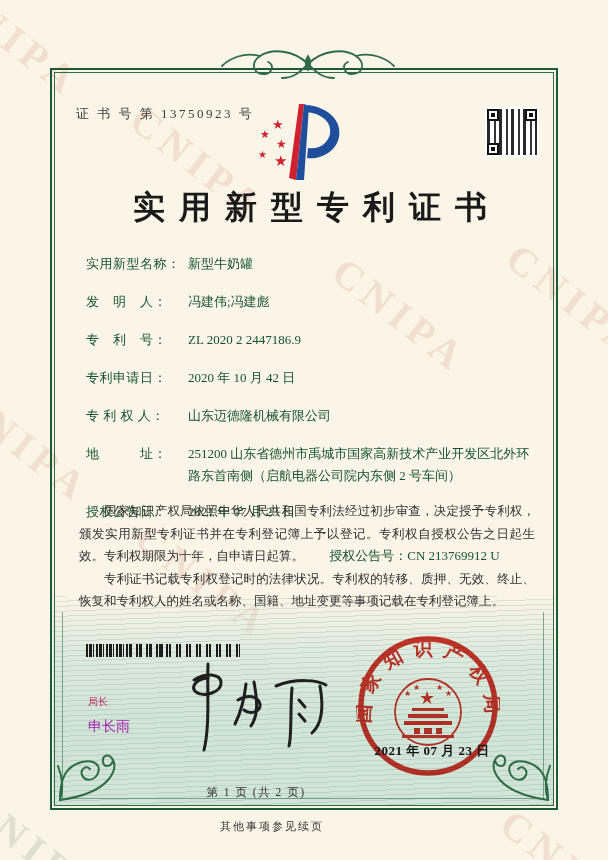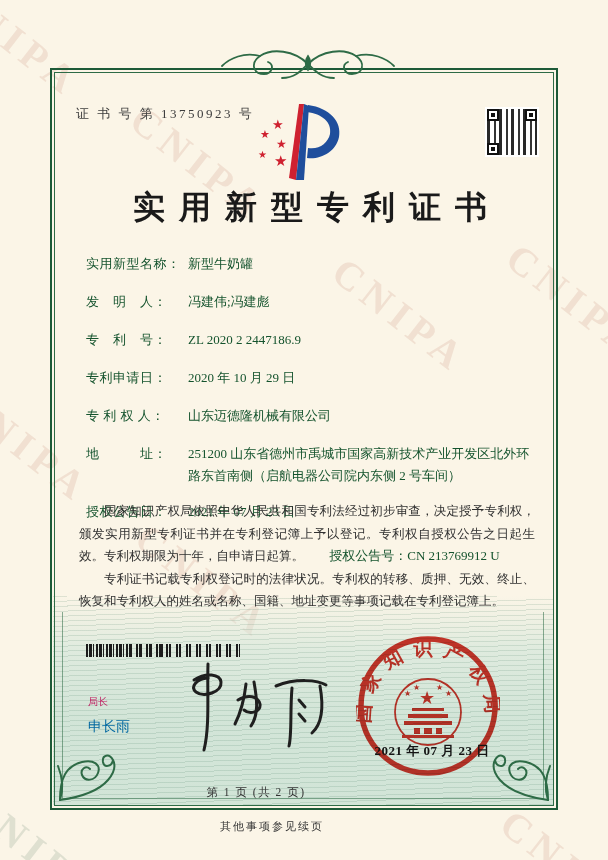--- a/index.html
+++ b/index.html
@@ -33,21 +33,21 @@
   .grant-row{display:flex;line-height:21px;margin-top:-2px;}
   .grant-row .pair2{margin-left:34px;display:flex;margin-top:44px;}
   
   .paras{left:79px;top:500px;width:456px;font-size:12.5px;line-height:22.5px;
          text-align:justify;color:#303030;}
   .paras p{margin:0;text-indent:2em;}
   
   .barcode{left:86px;top:644px;width:154px;height:13px;
      background:repeating-linear-gradient(90deg,#1c1c1c 0 1.5px,transparent 1.5px 3px,#1c1c1c 3px 5.5px,transparent 5.5px 6.5px,#1c1c1c 6.5px 7.5px,transparent 7.5px 10px);}
   .director-title{left:88px;top:695px;font-size:10px;font-family:"Liberation Sans","DejaVu Sans",sans-serif;color:#be185d;}
-  .director-name{left:88px;top:718px;font-size:14px;font-family:"Liberation Sans","DejaVu Sans",sans-serif;color:#0369a1;}
+  .director-name{left:88px;top:718px;font-size:14px;font-family:"Liberation Sans","DejaVu Sans",sans-serif;color:#a21caf;}
   .signature{left:180px;top:658px;}
   .seal{left:356px;top:634px;mix-blend-mode:multiply;}
   .seal-date{left:362px;top:742px;width:140px;text-align:center;font-size:13px;
              letter-spacing:0.5px;color:#141414;font-weight:bold;}
   .page-no{left:0;top:785px;width:512px;text-align:center;font-size:11.5px;letter-spacing:1.5px;color:#333;}
   .note{left:0;top:819px;width:544px;text-align:center;font-size:11px;letter-spacing:2px;color:#333;}
   .qr{left:485px;top:107px;width:54px;height:50px;background:#fff;padding:2px;box-sizing:border-box;}
   .qr-inner{position:relative;width:100%;height:100%;
      background:
        repeating-linear-gradient(90deg,rgba(17,17,17,0.9) 0 3px,transparent 3px 7px,rgba(17,17,17,0.85) 7px 9px,transparent 9px 12px),
@@ -135,21 +135,21 @@
   <div class="frow">
     <span class="flabel">发　明　人：</span>
     <span class="fvalue">冯建伟;冯建彪</span>
   </div>
   <div class="frow">
     <span class="flabel">专　利　号：</span>
     <span class="fvalue">ZL 2020 2 2447186.9</span>
   </div>
   <div class="frow">
     <span class="flabel">专利申请日：</span>
-    <span class="fvalue">2020 年 10 月 29 日</span>
+    <span class="fvalue">2020 年 10 月 42 日</span>
   </div>
   <div class="frow">
     <span class="flabel">专 利 权 人：</span>
     <span class="fvalue">山东迈德隆机械有限公司</span>
   </div>
   <div class="frow">
     <span class="flabel">地　　　址：</span>
     <span class="fvalue">251200 山东省德州市禹城市国家高新技术产业开发区北外环路东首南侧（启航电器公司院内东侧 2 号车间）</span>
   </div>
   <div class="grant-row">

